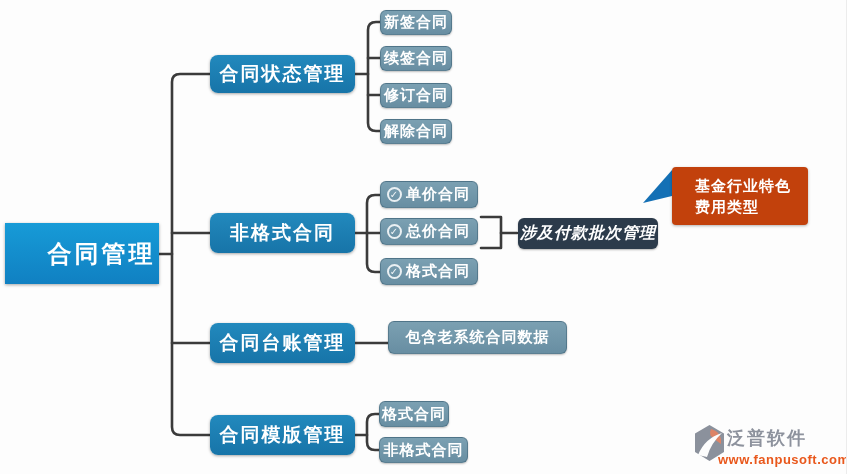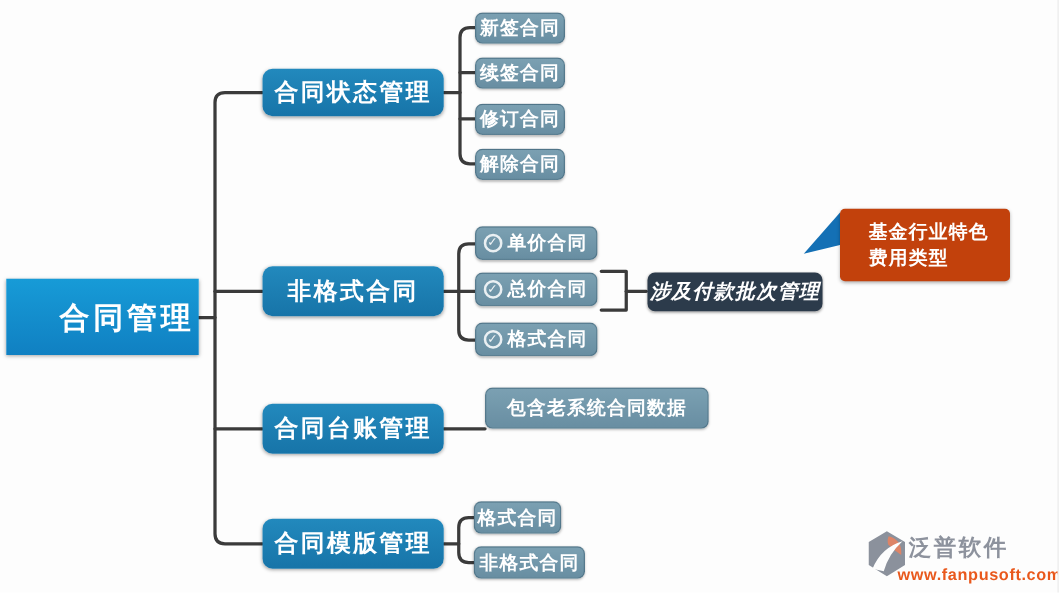--- a/index.html
+++ b/index.html
@@ -133,21 +133,21 @@
     <span>涉及付款批次管理</span>
   </div>
   <div class="node callout-bubble" style="left:672px; top:167px; width:136px; height:58px;">
     <span>基金行业特色</span>
     <span>费用类型</span>
   </div>
 
   <div class="node branch-node" style="left:210px; top:323px; width:145px; height:40px;">
     <span>合同台账管理</span>
   </div>
-  <div class="node child-node" style="left:388px; top:310px; width:179px; height:33px;">
+  <div class="node child-node" style="left:388px; top:321px; width:179px; height:33px;">
     <span>包含老系统合同数据</span>
   </div>
 
   <div class="node branch-node" style="left:210px; top:415px; width:145px; height:40px;">
     <span>合同模版管理</span>
   </div>
   <div class="node child-node" style="left:379px; top:401px; width:70px; height:26px;">
     <span>格式合同</span>
   </div>
   <div class="node child-node" style="left:379px; top:437px; width:89px; height:26px;">

